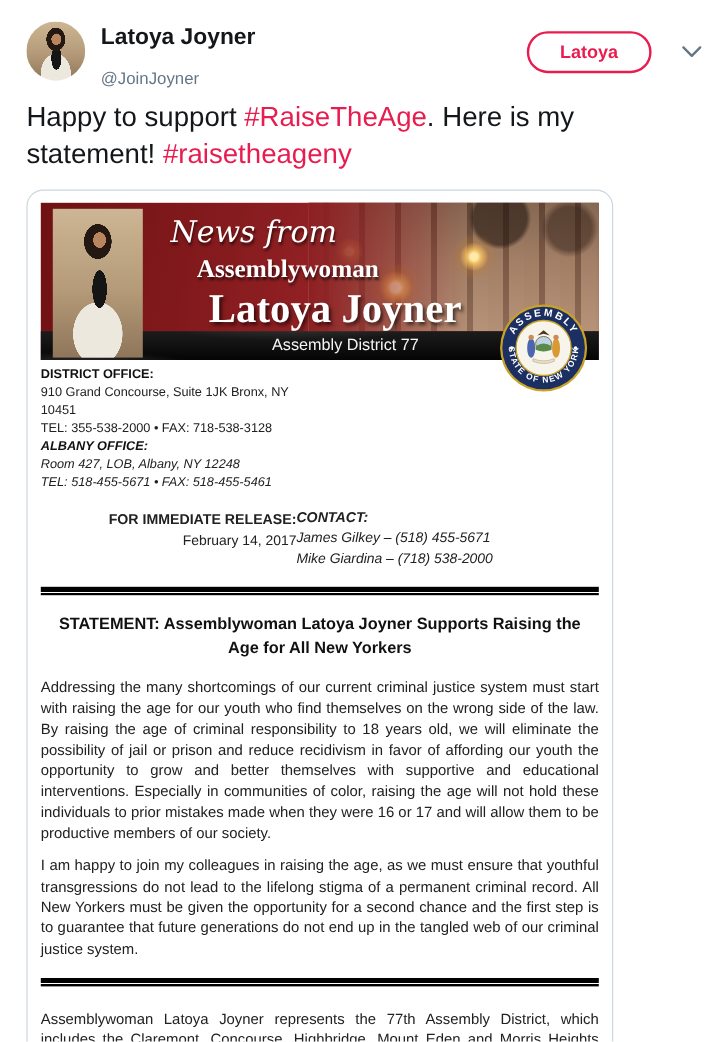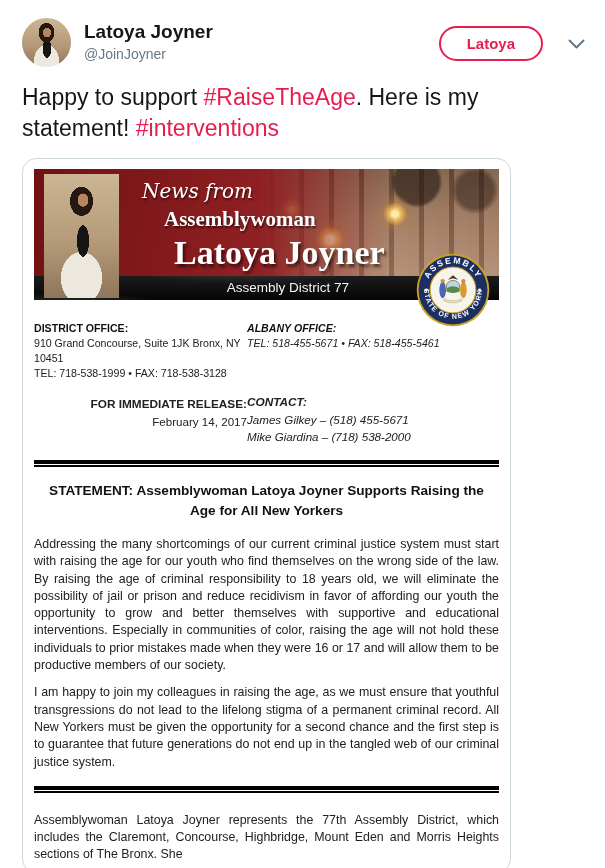--- a/index.html
+++ b/index.html
@@ -18,21 +18,21 @@
     overflow:hidden; cursor:pointer;
     background:
       radial-gradient(ellipse 7px 8px at 51% 30%, #b9855f 59%, transparent 60%),
       radial-gradient(ellipse 13px 16px at 50% 30%, #241812 60%, transparent 61%),
       radial-gradient(ellipse 7px 16px at 51% 62%, #151515 60%, transparent 61%),
       radial-gradient(ellipse 20px 26px at 50% 88%, #ece8de 62%, transparent 63%),
       linear-gradient(180deg,#cdb695 0%,#b49a78 55%,#8f765a 100%);
   }
   .tw-author { position:absolute; left:84px; top:20px; }
   .tw-name { font-size:19px; font-weight:bold; color:#14171a; line-height:24px; }
-  .tw-handle { font-size:14px; color:var(--gray); line-height:20px; }
+  .tw-handle { font-size:14px; color:var(--gray); line-height:20px;margin-top:11px; }
   .follow-btn {
     position:absolute; right:62px; top:26px; background:#fff;
     border:2px solid var(--accent); color:var(--accent);
     font-family:inherit; font-size:15px; font-weight:bold;
     border-radius:100px; padding:7px 26px; cursor:pointer;
   }
   .caret { position:absolute; right:20px; top:36px; cursor:pointer; }
 
   
   .tw-text {
@@ -65,41 +65,41 @@
     background:
       radial-gradient(ellipse 9px 11px at 52% 21%, #b9855f 59%, transparent 60%),
       radial-gradient(ellipse 19px 24px at 50% 22%, #241812 60%, transparent 61%),
       radial-gradient(ellipse 10px 26px at 52% 54%, #151515 60%, transparent 61%),
       radial-gradient(ellipse 33px 42px at 50% 84%, #ece8de 62%, transparent 63%),
       linear-gradient(180deg,#cdb695 0%,#b49a78 55%,#8f765a 100%);
   }
   .banner-textblock { position:absolute; left:100px; top:10px; z-index:2; color:#fff; }
   .banner-kicker {
     font-family:"DejaVu Serif","Liberation Serif",serif; font-style:italic;
-    font-size:20px; margin-left:8px; text-shadow:1px 2px 2px rgba(0,0,0,.55);
+    font-size:25px; margin-left:8px; text-shadow:1px 2px 2px rgba(0,0,0,.55);
   }
   .banner-role {
     font-family:"Liberation Serif","DejaVu Serif",serif; font-weight:bold;
     font-size:21px; margin:4px 0 0 30px; text-shadow:1px 2px 2px rgba(0,0,0,.6);
   }
   .banner-name {
     font-family:"Liberation Serif","DejaVu Serif",serif; font-weight:bold;
     font-size:34px; margin:2px 0 0 40px; text-shadow:2px 3px 3px rgba(0,0,0,.6);
   }
   .district-bar {
     position:absolute; left:0; right:0; bottom:0; height:24px; z-index:2;
     background:
       radial-gradient(ellipse 160px 26px at 8% 140%, rgba(255,255,255,.28), transparent 65%),
       radial-gradient(ellipse 200px 30px at 45% -40%, rgba(255,255,255,.14), transparent 60%),
       linear-gradient(180deg,#1c1c1c,#050505);
     color:#f5f5f5; font-size:13.5px; line-height:24px; text-align:right; padding-right:150px;
   }
   .seal { position:absolute; left:382px; top:84px; width:74px; height:74px; z-index:5; }
 
-  .offices { display:flex; margin-top:21px; font-size:10.6px; line-height:15px; }
+  .offices { display:flex; margin-top:5px; font-size:10.6px; line-height:15px;flex-direction:column; }
   .office-col1 { width:213px; }
   .office-col2 { flex:1;font-style:italic; }
   .office-label { font-weight:bold; color:#111; }
 
   .release-row { display:flex; margin-top:13px; font-size:11.6px; line-height:17px; }
   .release-row .office-col1 { padding-top:2px;text-align:right; }
   .big-label { font-weight:bold; font-size:11.8px; }
 
   .double-rule { margin-top:15px; height:7px; background:linear-gradient(#000 0 4px,#fff 4px 5px,#000 5px 7px); }
   .headline {
@@ -120,21 +120,21 @@
     <div class="tw-handle">@JoinJoyner</div>
   </div>
   <button class="follow-btn">Latoya</button>
   <span class="caret">
     <svg width="17" height="11" viewBox="0 0 17 11">
         <polyline points="1.5,1.5 8.5,8.5 15.5,1.5" fill="none" stroke="#657786" stroke-width="2" stroke-linecap="round" stroke-linejoin="round"></polyline>
       </svg>
   </span>
 </div>
 
-<div class="tw-text"><span>Happy to support </span><a class="hashtag">#RaiseTheAge</a><span>. Here is my statement! </span><a class="hashtag">#interventions</a></div>
+<div class="tw-text"><span>Happy to support </span><a class="hashtag">#RaiseTheAge</a><span>. Here is my statement! </span><a class="hashtag">#raisetheageny</a></div>
 
 <div class="release-card">
 
   <div class="banner">
     <div class="banner-capitol"></div>
     <div class="banner-woman"></div>
     <div class="banner-textblock">
       <div class="banner-kicker">News from</div>
       <div class="banner-role">Assemblywoman</div>
       <div class="banner-name">Latoya Joyner</div>
@@ -165,24 +165,25 @@
       <ellipse cx="64" cy="50" rx="4.5" ry="11" fill="#d99a33"></ellipse>
       <circle cx="64" cy="38" r="3" fill="#c98c5a"></circle>
       <path d="M38 62 Q50 67 62 62 L62 65 Q50 70 38 65 Z" fill="#e8e0c8" stroke="#a09060" stroke-width="0.5"></path>
     </svg>
   </div>
 
   <div class="offices">
     <div class="office-col1">
       <div class="office-label">DISTRICT OFFICE:</div>
       <div>910 Grand Concourse, Suite 1JK Bronx, NY 10451</div>
-      <div>TEL: 718-538-1999 • FAX: 718-538-3128</div>
+      <div>TEL: 355-538-2000 • FAX: 718-538-3128</div>
     </div>
     <div class="office-col2">
       <div class="office-label">ALBANY OFFICE:</div>
+      <div>Room 427, LOB, Albany, NY 12248</div>
       <div>TEL: 518-455-5671 • FAX: 518-455-5461</div>
     </div>
   </div>
 
   <div class="release-row">
     <div class="office-col1">
       <div class="big-label">FOR IMMEDIATE RELEASE:</div>
       <div>February 14, 2017</div>
     </div>
     <div class="office-col2">

